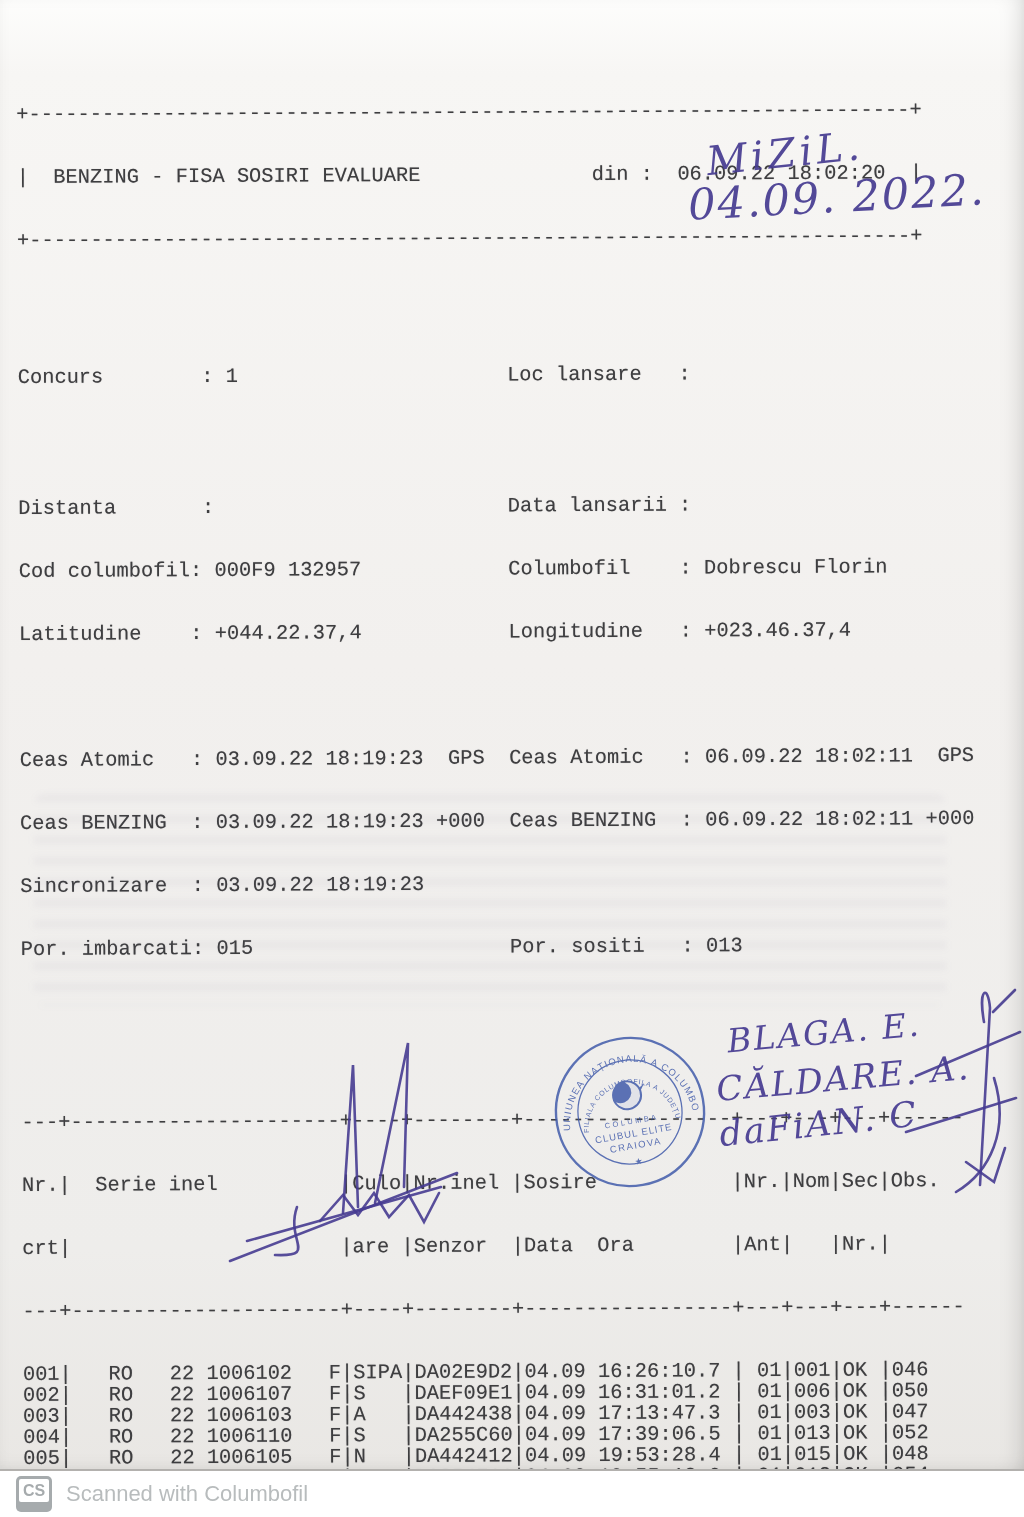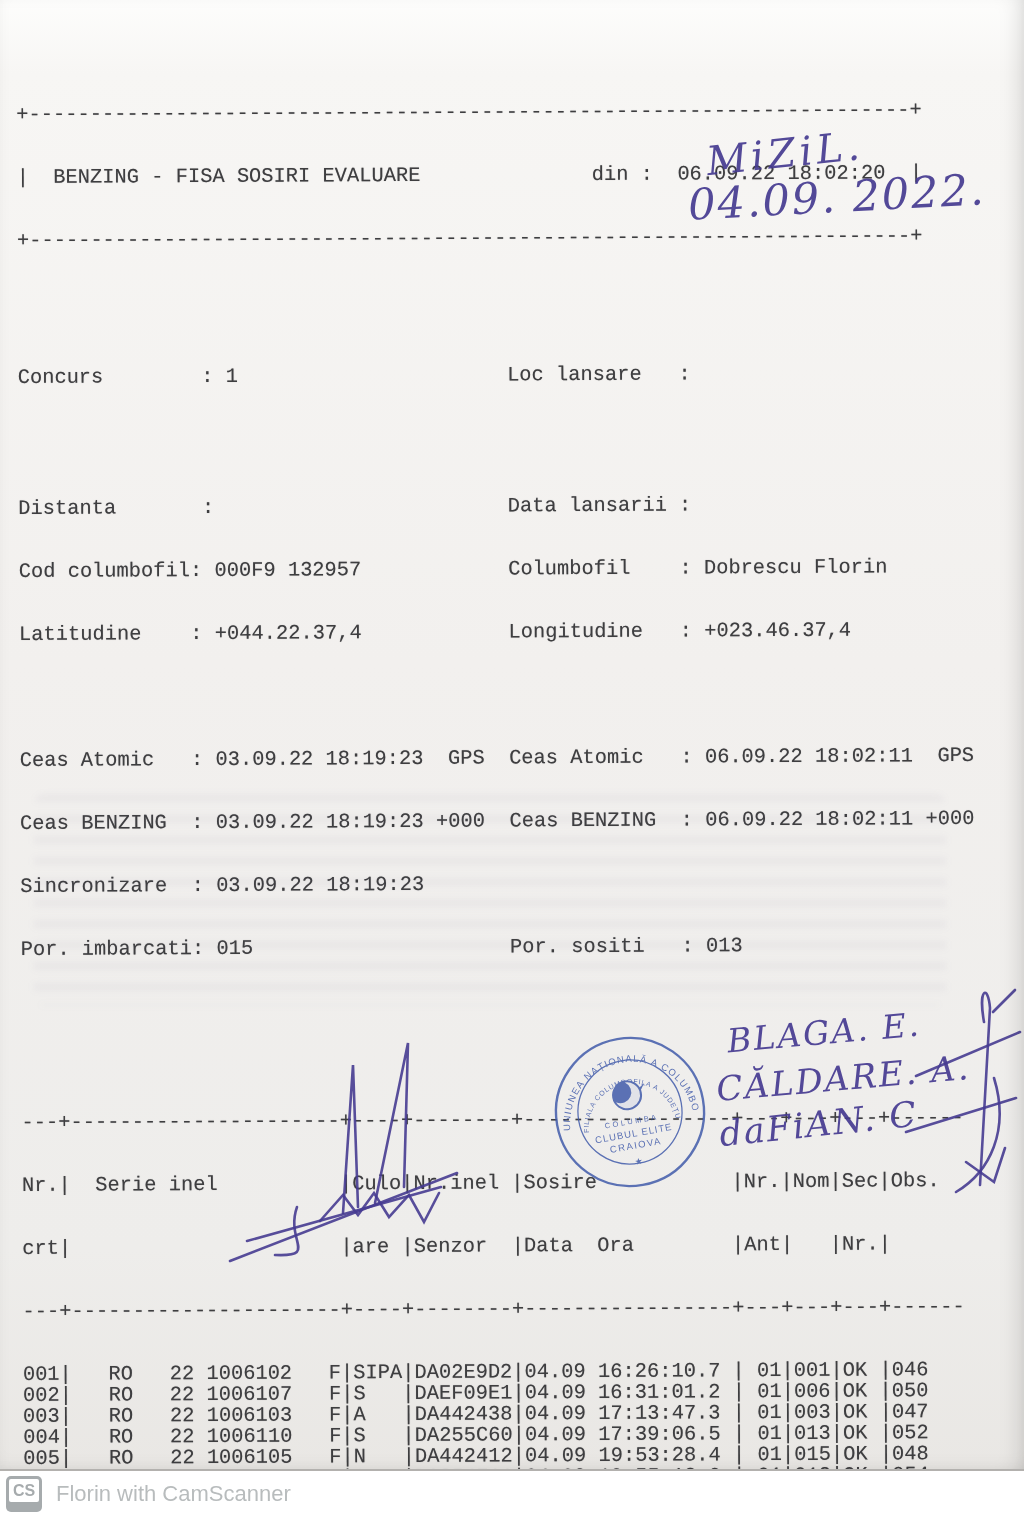--- a/index.html
+++ b/index.html
@@ -36,21 +36,21 @@
   .sig-crescator{left:225px;top:1035px;}
   .sig-right{left:898px;top:980px;}
   .sigsvg path{fill:none;stroke:var(--ink);stroke-width:2.6;stroke-linecap:round;opacity:.9;}
 
   .stamp{position:absolute;left:550px;top:1032px;width:160px;height:160px;
     opacity:.82;transform:rotate(-10deg);}
   .stamp text, .stamp textPath{fill:var(--stamp);font-family:"Liberation Sans","DejaVu Sans",sans-serif;}
 
   .scanbar{position:absolute;left:0;top:1469px;width:1024px;height:48px;background:#ffffff;
     border-top:2px solid #b3b1ae;display:flex;align-items:center;gap:14px;
-    padding-left:6px;box-sizing:border-box;}
+    padding-left:16px;box-sizing:border-box;}
   .cslogo{width:36px;height:36px;background:#a6abad;border-radius:5px;position:relative;flex:0 0 auto;}
   .cslogo .inner{position:absolute;left:3px;top:3px;right:3px;height:23px;background:#ffffff;border-radius:2px;
     display:flex;align-items:center;justify-content:center;
     font-family:"Liberation Sans",sans-serif;font-weight:bold;font-size:16px;color:#a6abad;}
   .cstext{font-family:"Liberation Sans","DejaVu Sans",sans-serif;font-size:22px;color:#b8bcbd;}
 </style>
 </head>
 <body>
 
 <div class="paper">
@@ -140,14 +140,14 @@
     <text x="80" y="117" text-anchor="middle" font-size="9.5" letter-spacing="1.5">CRAIOVA</text>
     <text x="80" y="133" text-anchor="middle" font-size="9">★</text>
   </svg>
 
 </div>
 
 <div class="scanbar">
   <div class="cslogo">
     <div class="inner">CS</div>
   </div>
-  <div class="cstext">Florin with CamScanner</div>
+  <div class="cstext">Scanned with Columbofil</div>
 </div>
 
 </body></html>

